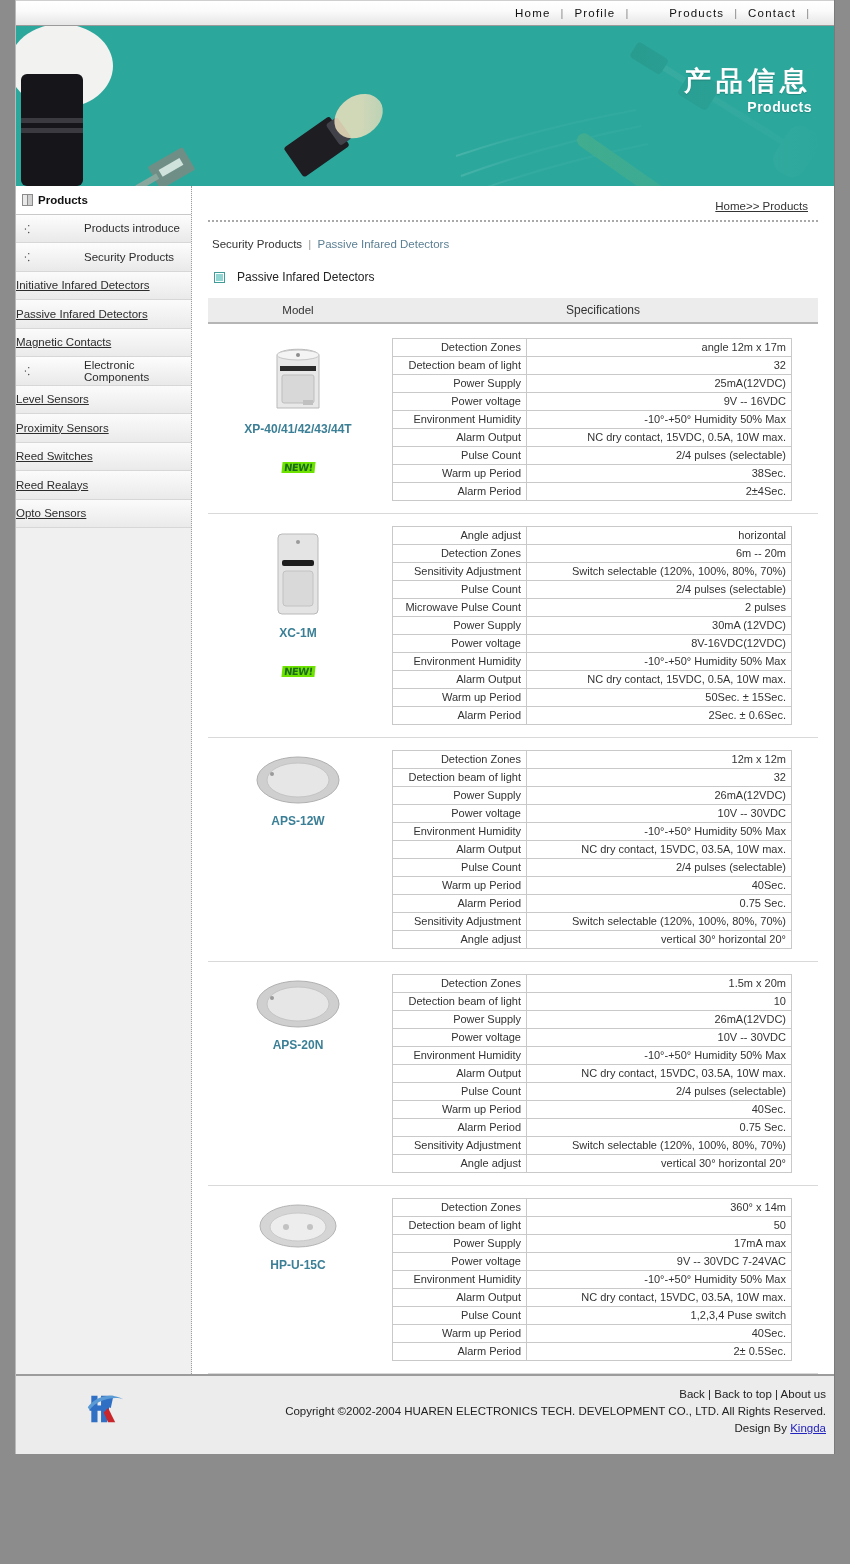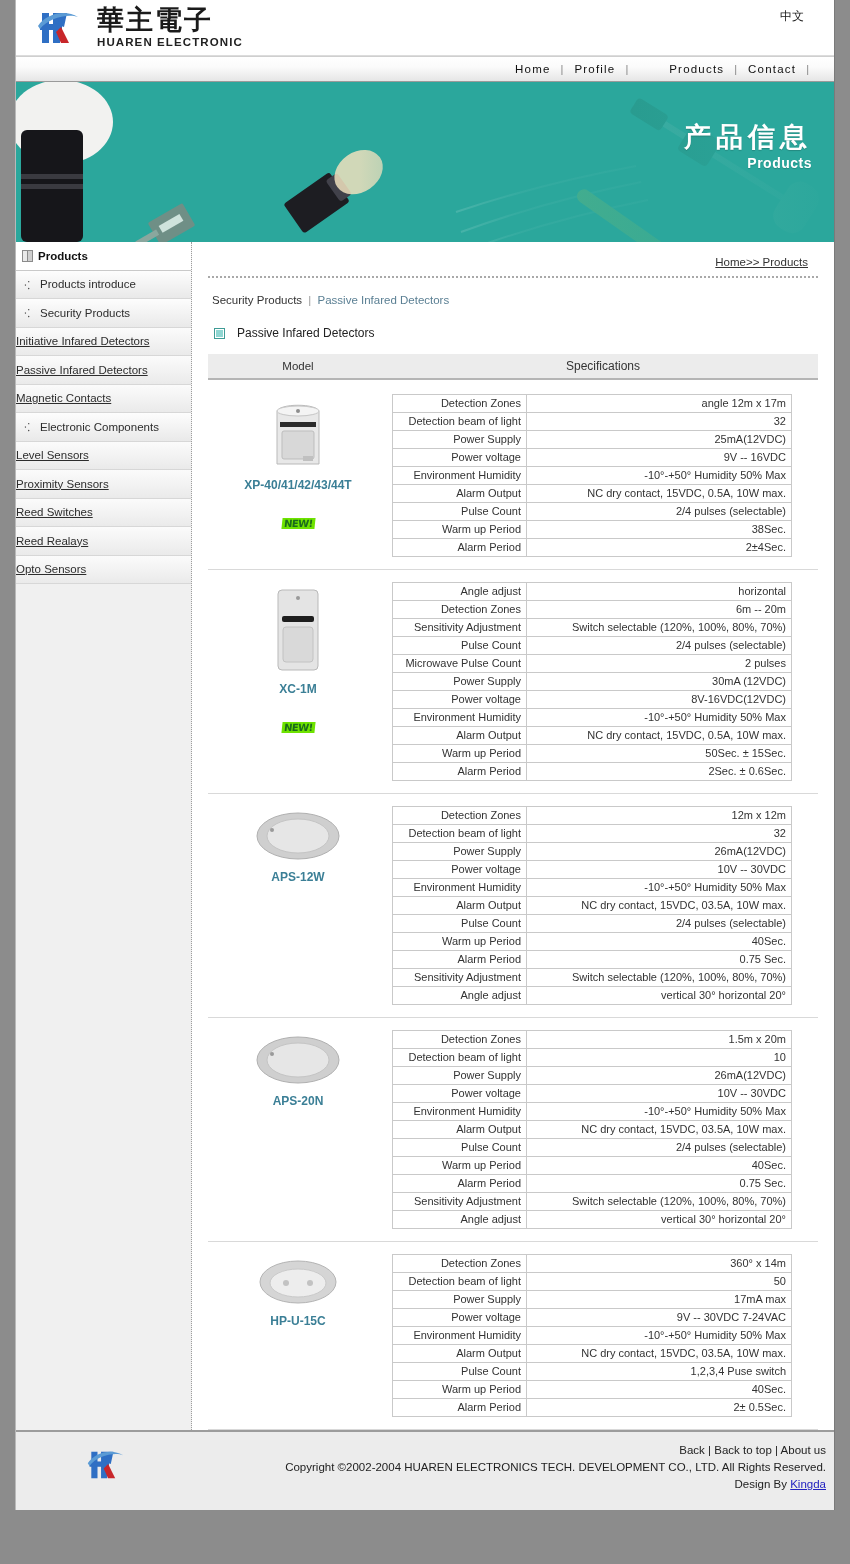--- a/index.html
+++ b/index.html
@@ -102,21 +102,21 @@
     cursor: pointer;
   }
   .side-item.head {
     background: #ffffff; font-weight: bold; color: #111;
     border-bottom: 1px solid #c9c9c9;
   }
   .side-item .ico {
     width: 22px; text-align: center; flex: 0 0 22px;
     display:flex; align-items:center; justify-content:center;
   }
-  .side-item.lvl2 .lbl { padding-left: 2px; }
+  .side-item.lvl2 .lbl { padding-left: 2px; margin-left: 44px; }
   .side-item.lvl3 { background: linear-gradient(to bottom,#fbfbfb 0%,#f1f1f1 60%,#eaeaea 100%); text-decoration: underline; }
   .bullet-ico { font-size: 11px; color: #3a3a3a; }
   .side-fill { height: 740px; background: #f0f0f0; }
   
   .content {
     flex: 1; padding: 0 16px 0 16px; background: #fff;
     position: relative;
   }
   .crumb-top {
     text-align: right; font-size: 11.5px; color: #333;
@@ -193,37 +193,20 @@
   .footer .line { font-size: 11.5px; color: #222; line-height: 17px; }
   .footer a { color: #222; text-decoration: none; }
   .footer a.kingda { color: #2323c0; text-decoration: underline; }
 </style>
 </head>
 <body>
 
 <div class="page">
   <div class="shell">
 
-    <div class="topbar">
-      <div class="logo-wrap">
-        <svg class="hk-logo" viewBox="0 0 52 42">
-          <path d="M6 6 h7 v30 h-7 z" fill="#2f6fc4"></path>
-          <path d="M17 6 h7 v30 h-7 z" fill="#2f6fc4"></path>
-          <path d="M4 17 h22 v6 h-22 z" fill="#2f6fc4"></path>
-          <path d="M24 6 h7 l-3 14 l-6 -2 z" fill="#2f6fc4"></path>
-          <path d="M25 20 l8 16 h-8 l-5 -11 z" fill="#c8262a"></path>
-          <path d="M2 19 C 10 6, 30 2, 42 10 C 32 6, 12 11, 4 22 z" fill="#5b9bd5"></path>
-        </svg>
-        <div class="cn-brand">
-          <span class="cn">華主電子</span>
-          <span class="en">HUAREN ELECTRONIC</span>
-        </div>
-      </div>
-      <a class="lang-link" href="#">中文</a>
-    </div>
 
     <div class="navbar">
       <a href="#" class="navitem">Home</a>
       <span class="navsep">|</span>
       <a href="#" class="navitem">Profile</a>
       <span class="navsep">|</span>
       <span class="navgap"></span>
       <a href="#" class="navitem">Products</a>
       <span class="navsep">|</span>
       <a href="#" class="navitem">Contact</a>

